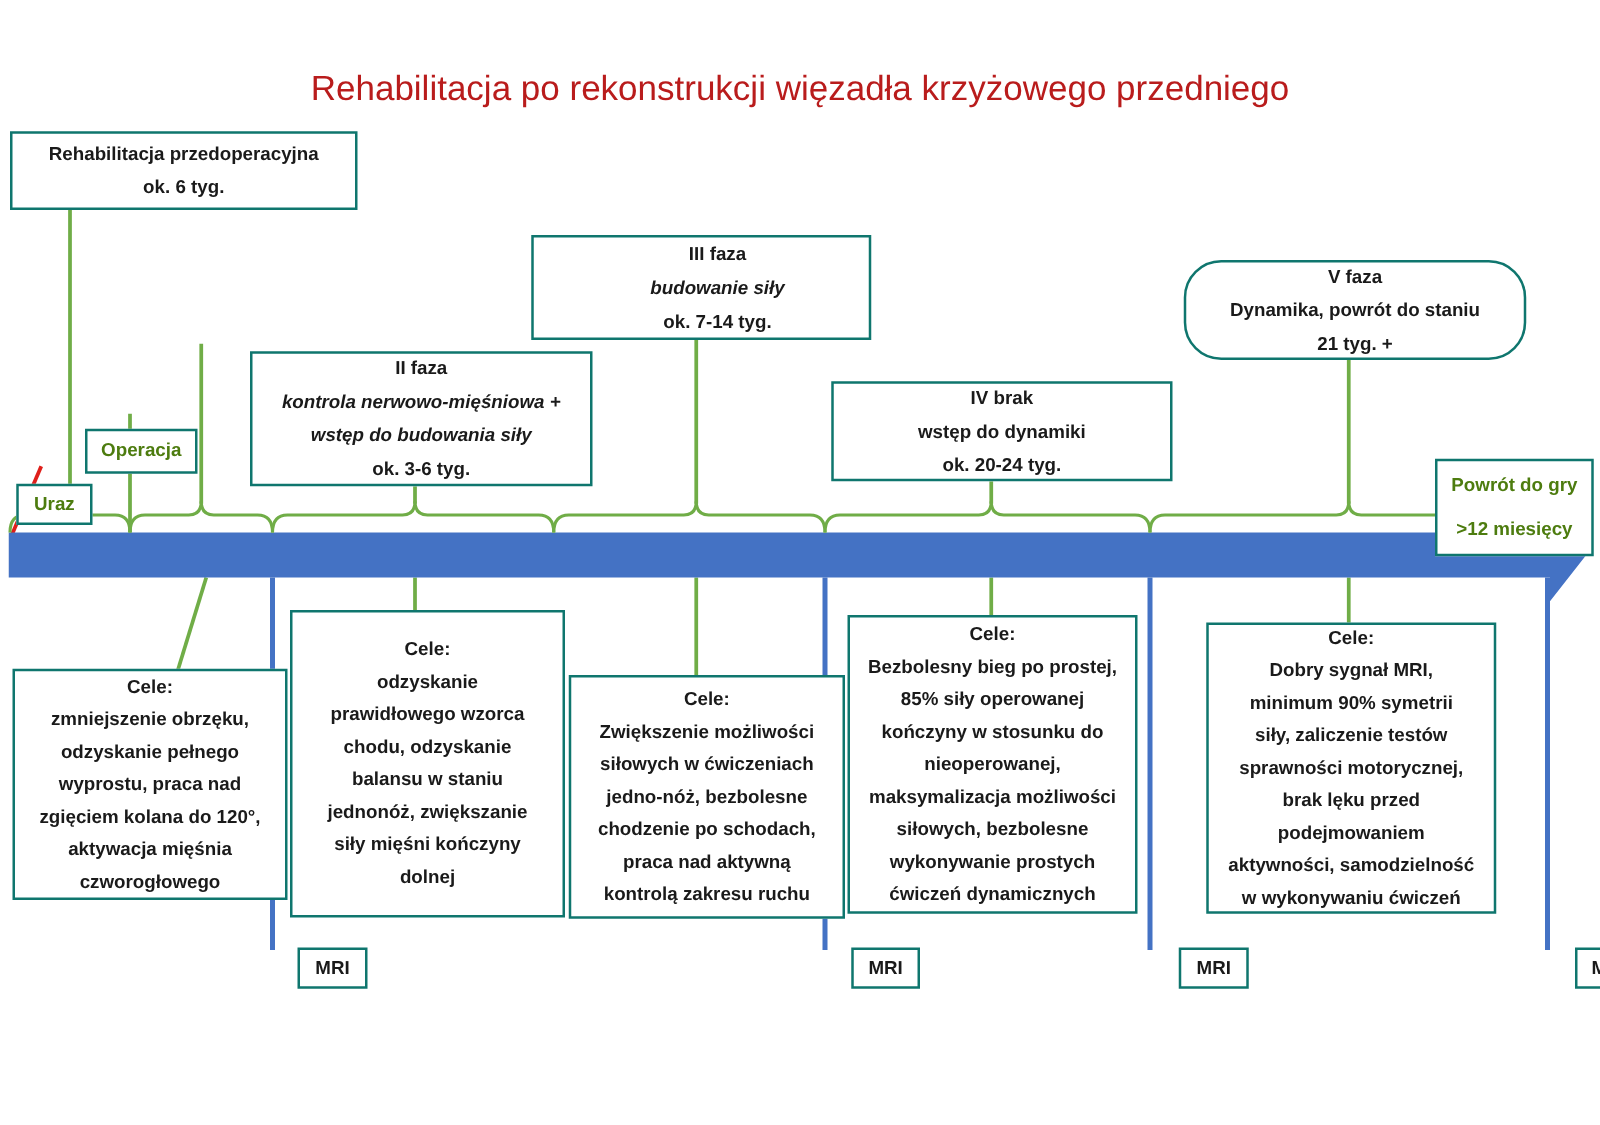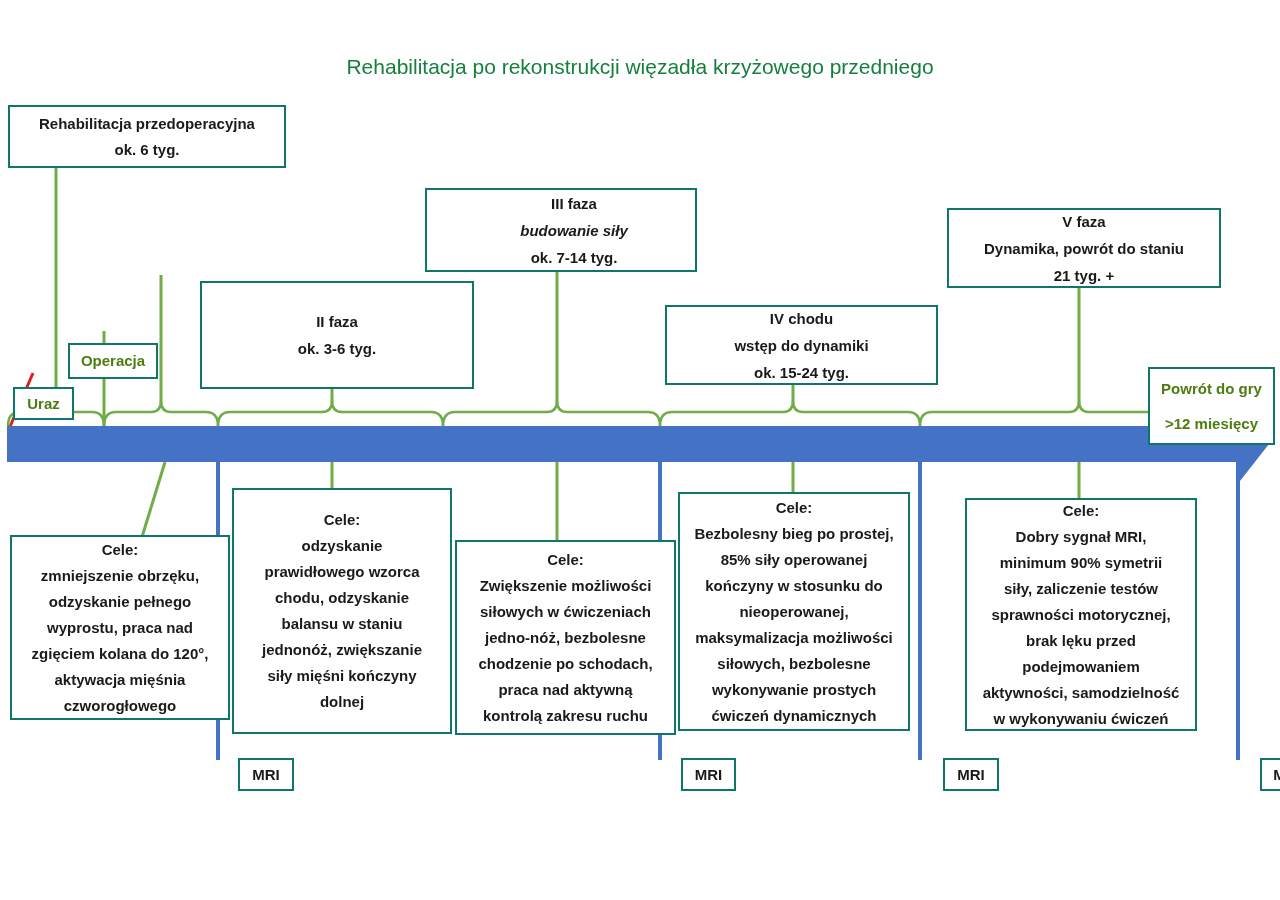--- a/index.html
+++ b/index.html
@@ -12,34 +12,34 @@
     position:absolute;z-index:2;background:#ffffff;border:2px solid #0f766e;
     display:flex;flex-direction:column;align-items:center;justify-content:center;
     text-align:center;font-weight:bold;font-size:15px;line-height:26px;
     box-sizing:border-box;padding:2px 4px;
   }
   .pre-line{white-space:pre-line;}
   .italic{font-style:italic;}
   .red-text{color:#4d7c0f;margin-top:48px;}
   #title{
     position:absolute;top:55px;left:0;width:1280px;text-align:center;z-index:2;
-    font-size:21px;font-weight:normal;color:#15803d;
+    font-size:28px;font-weight:normal;color:#b91c1c;
   }
   .phase-line{line-height:27px;}
   .goal-box{line-height:26px;}
   .mri-box{font-size:15px;margin-left:48px;}
   
   #box-preop{left:8px;top:105px;width:278px;height:63px;}
   #box-faza1{left:76px;top:192px;width:201px;height:83px;}
   #box-operacja{left:68px;top:295px;width:90px;height:36px;}
   #box-uraz{left:13px;top:339px;width:61px;height:33px;}
   #box-faza2{left:200px;top:281px;width:274px;height:108px;}
   #box-faza3{left:425px;top:188px;width:272px;height:84px;padding-left:30px;}
   #box-faza4{left:665px;top:305px;width:273px;height:80px;}
-  #box-faza5{left:947px;top:208px;width:274px;height:80px;}
+  #box-faza5{left:947px;top:208px;width:274px;height:80px;border-radius:30px;}
   #box-powrot{left:1148px;top:319px;width:127px;height:78px;line-height:35px;}
   #goal-1{left:10px;top:535px;width:220px;height:185px;}
   #goal-2{left:232px;top:488px;width:220px;height:246px;}
   #goal-3{left:455px;top:540px;width:221px;height:195px;}
   #goal-4{left:678px;top:492px;width:232px;height:239px;}
   #goal-5{left:965px;top:498px;width:232px;height:233px;}
   #mri-1{left:190px;top:758px;width:56px;height:33px;}
   #mri-2{left:633px;top:758px;width:55px;height:33px;}
   #mri-3{left:895px;top:758px;width:56px;height:33px;}
   #mri-4{left:1212px;top:758px;width:54px;height:33px;}
@@ -90,33 +90,35 @@
       <path d="M920,426 Q920,412 932,412 L1069,412 Q1079,412 1079,401 Q1079,412 1089,412 L1226,412 Q1238,412 1238,426"></path>
     </g>
   </svg>
 
   <div class="box pre-line" id="box-preop">Rehabilitacja przedoperacyjna
 ok. 6 tyg.</div>
 
 
   <div class="box" id="box-faza2">
     <div class="phase-line">II faza</div>
+    <div class="phase-line italic pre-line">kontrola nerwowo-mięśniowa +
+wstęp do budowania siły</div>
     <div class="phase-line">ok. 3-6 tyg.</div>
   </div>
 
   <div class="box" id="box-faza3">
     <div class="phase-line">III faza</div>
     <div class="phase-line italic pre-line">budowanie siły</div>
     <div class="phase-line">ok. 7-14 tyg.</div>
   </div>
 
   <div class="box" id="box-faza4">
-    <div class="phase-line">IV chodu</div>
+    <div class="phase-line">IV brak</div>
     <div class="phase-line pre-line">wstęp do dynamiki</div>
-    <div class="phase-line">ok. 15-24 tyg.</div>
+    <div class="phase-line">ok. 20-24 tyg.</div>
   </div>
 
   <div class="box" id="box-faza5">
     <div class="phase-line">V faza</div>
     <div class="phase-line pre-line">Dynamika, powrót do staniu</div>
     <div class="phase-line">21 tyg. +</div>
   </div>
 
   <div class="box red-text" id="box-operacja">Operacja</div>
   <div class="box red-text" id="box-uraz">Uraz</div>

